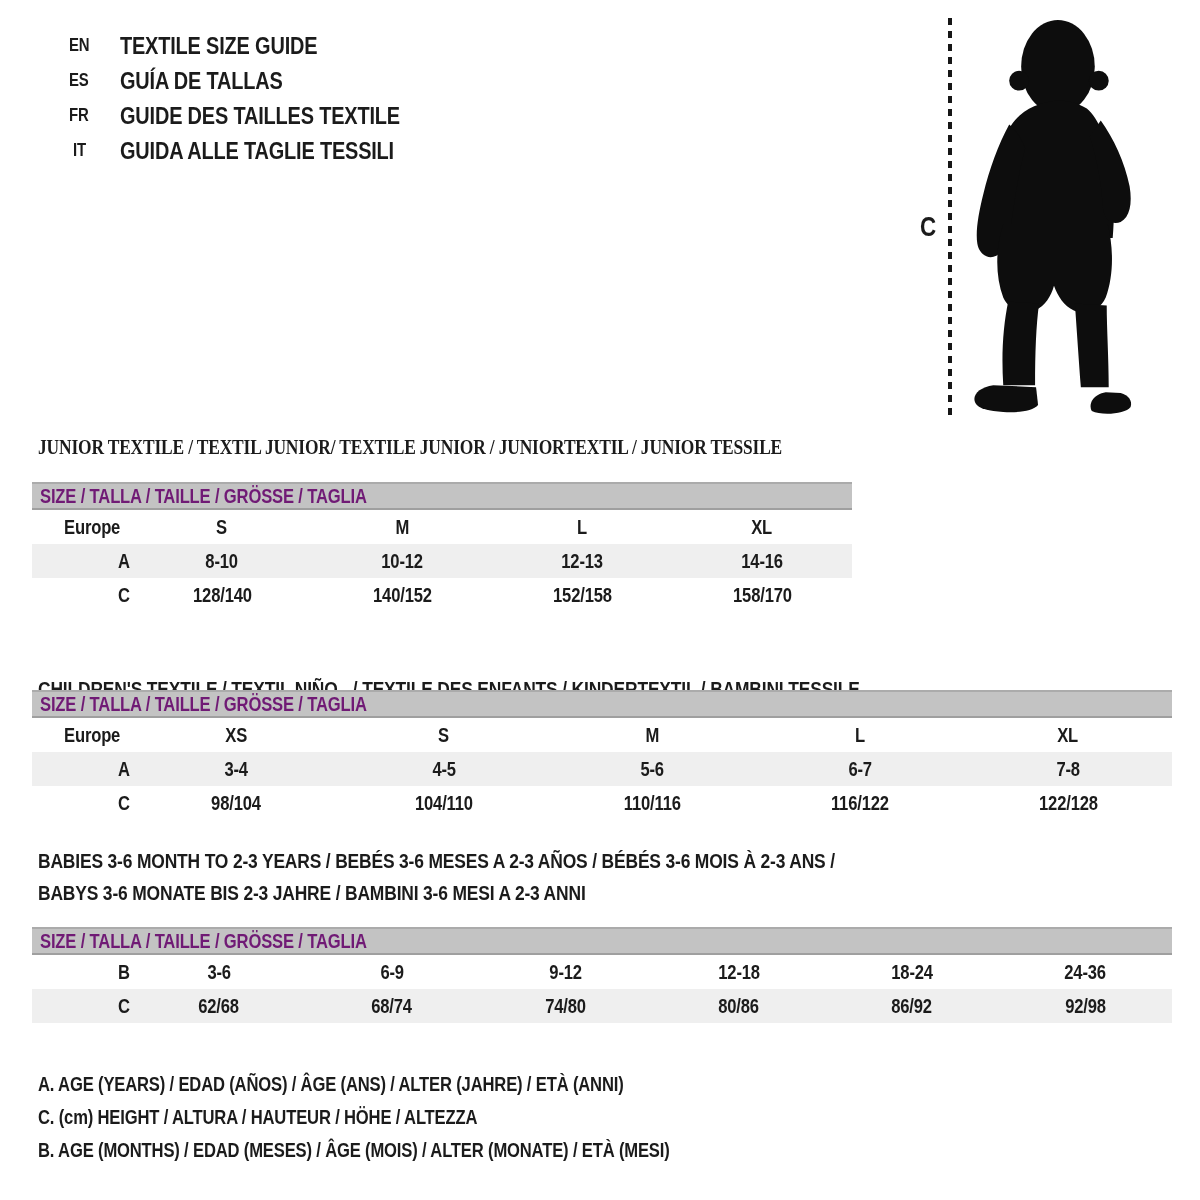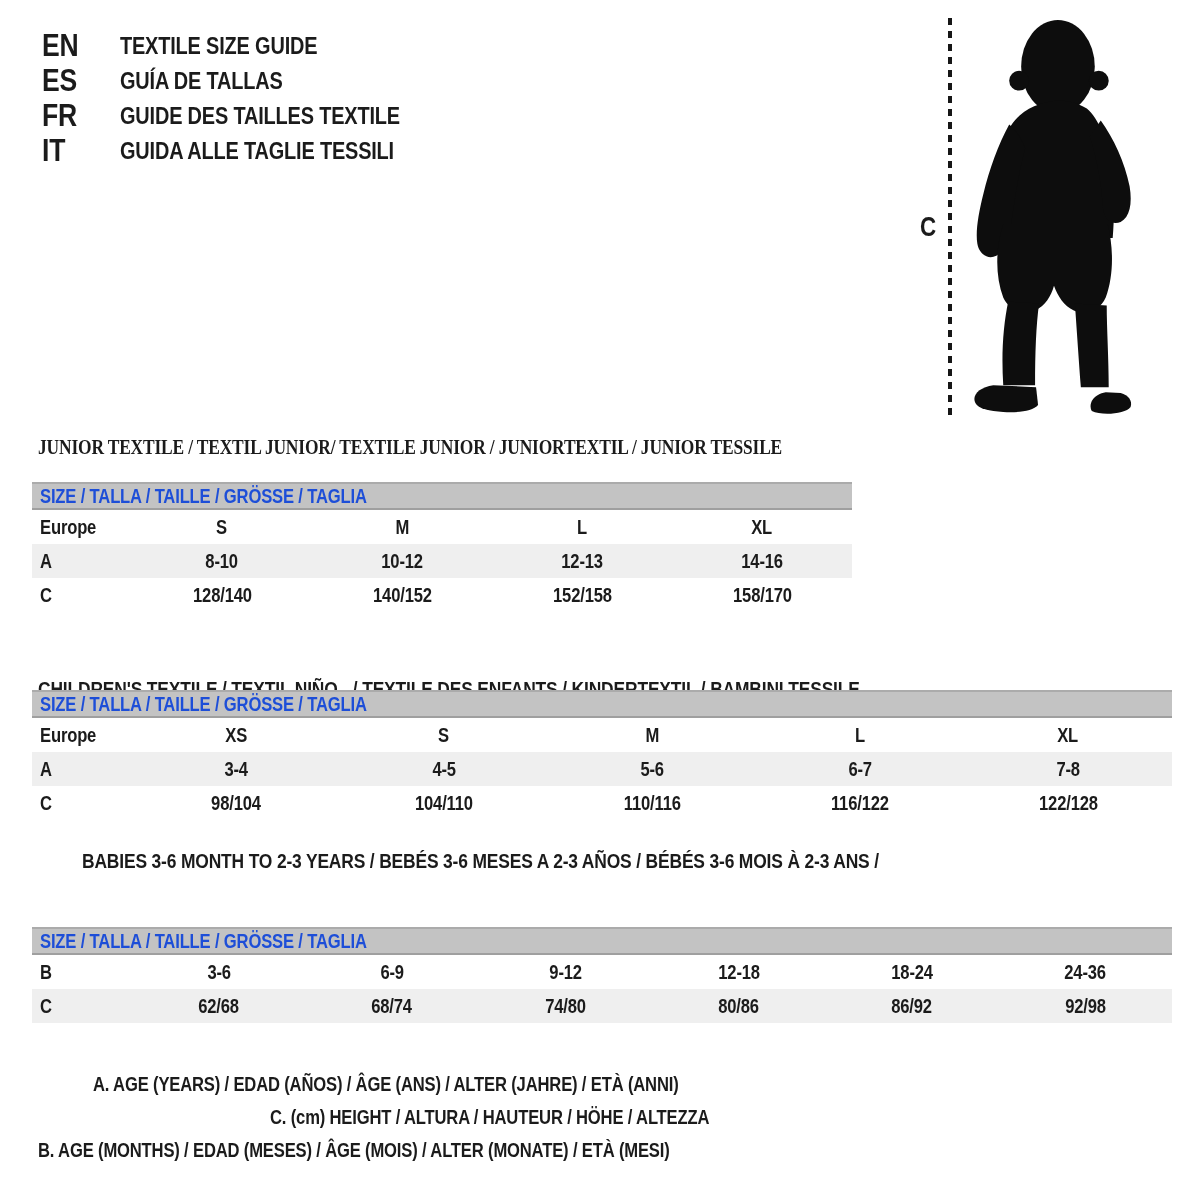--- a/index.html
+++ b/index.html
@@ -16,50 +16,50 @@
     font-weight:700;color:var(--text);
     -webkit-font-smoothing:antialiased;
   }
   
   .cnd{display:inline-block;transform:scaleX(.83);transform-origin:0 50%;white-space:nowrap;letter-spacing:-.2px;}
   .cnd-c{display:inline-block;transform:scaleX(.83);transform-origin:50% 50%;white-space:nowrap;letter-spacing:-.2px;}
 
   
   .lang-list{position:absolute;left:42px;top:28px;}
   .lang-row{height:35px;line-height:35px;white-space:nowrap;}
-  .lang-code{display:inline-block;width:78px;font-size:32px;vertical-align:top;}
+  .lang-code{display:inline-block;width:78px;font-size:18px;vertical-align:top;text-align:center;}
   .lang-title{font-size:24px;vertical-align:top;}
 
   
   .measure-label{position:absolute;left:920px;top:212px;font-size:27px;}
   .dashed-line{position:absolute;left:948px;top:18px;width:4px;height:397px;
     background:repeating-linear-gradient(to bottom,#161616 0 7px,transparent 7px 13px);}
   .toddler{position:absolute;left:963px;top:15px;width:175px;height:403px;color:var(--silhouette);}
 
   
   .sec-title{position:absolute;font-size:21px;line-height:22px;white-space:nowrap;}
-  .sec-title.multiline{line-height:32px;margin-left:44px;}
+  .sec-title.multiline{line-height:32px;}
   .sub-part{font-size:13px;position:relative;top:3px;}
 
   
   .tbl{position:absolute;}
   .size-bar{height:28px;line-height:25px;background:var(--header-bar);
     border-top:2px solid #ababab;border-bottom:2px solid #9f9f9f;
-    padding-left:8px;font-size:20px;color:#1d4ed8;}
+    padding-left:8px;font-size:20px;color:#701a75;}
   table{width:100%;border-collapse:collapse;table-layout:fixed;}
   td{height:34px;text-align:center;font-size:20px;padding:0;vertical-align:middle;}
-  td.lbl{text-align:left;padding-left:8px;}
+  td.lbl{text-align:right;padding-left:8px;}
   tr.alt{background:var(--row-alt);}
   #tbl-junior{left:32px;top:482px;width:820px;}
   #tbl-children{left:32px;top:690px;width:1140px;}
   #tbl-babies{left:32px;top:927px;width:1140px;}
   col.label-col{width:100px;}
 
   
-  .legend{position:absolute;left:38px;top:1068px;text-align:right;}
+  .legend{position:absolute;left:38px;top:1068px;}
   .legend-line{height:33px;line-height:33px;font-size:20px;white-space:nowrap;}
 </style>
 </head>
 <body>
 
 <div class="lang-list">
   <div class="lang-row">
     <span class="lang-code"><span class="cnd">EN</span></span><span class="lang-title cnd">TEXTILE SIZE GUIDE</span>
   </div>
   <div class="lang-row">
@@ -172,20 +172,21 @@
         <td><span class="cnd-c">110/116</span></td>
         <td><span class="cnd-c">116/122</span></td>
         <td><span class="cnd-c">122/128</span></td>
       </tr>
     </tbody>
   </table>
 </div>
 
 <div class="sec-title multiline" style="left:38px;top:845px;">
   <div><span class="cnd">BABIES 3-6 MONTH TO 2-3 YEARS / BEBÉS 3-6 MESES A 2-3 AÑOS / BÉBÉS 3-6 MOIS À 2-3 ANS /</span></div>
+  <div><span class="cnd">BABYS 3-6 MONATE BIS 2-3 JAHRE / BAMBINI 3-6 MESI A 2-3 ANNI</span></div>
 </div>
 <div class="tbl" id="tbl-babies">
   <div class="size-bar">
     <span class="cnd">SIZE / TALLA / TAILLE / GRÖSSE / TAGLIA</span>
   </div>
   <table>
     <colgroup>
         <col class="label-col">
         <col>
         <col>

